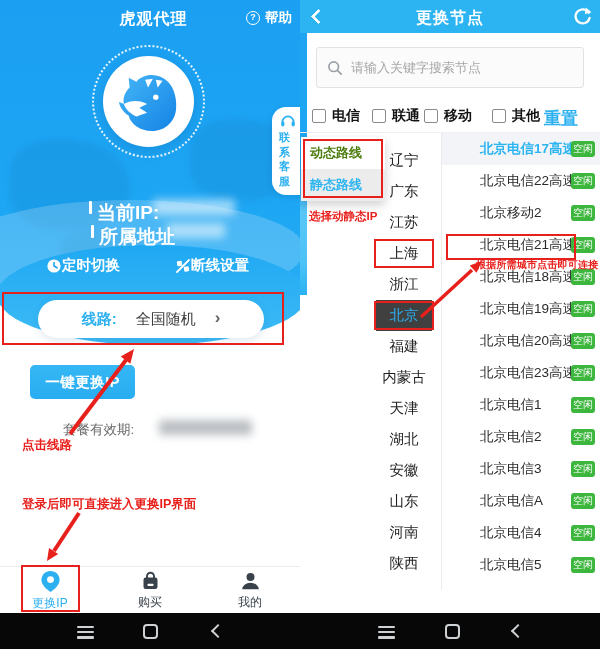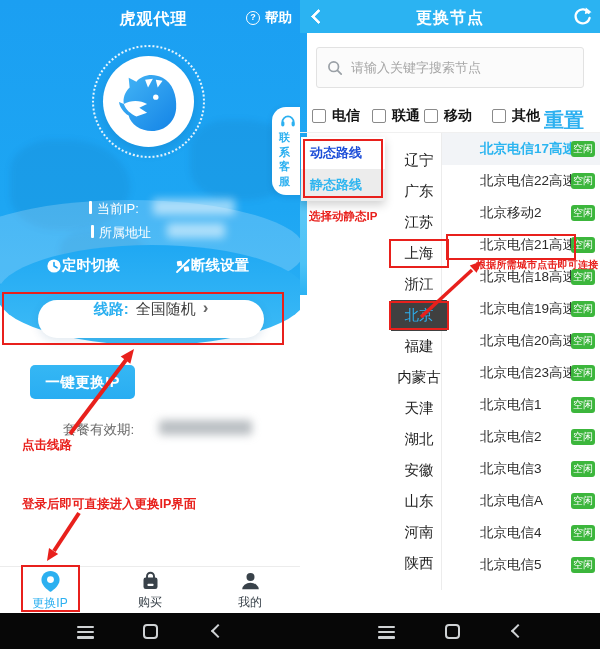--- a/index.html
+++ b/index.html
@@ -20,27 +20,27 @@
   .help-circle { width:14px; height:14px; border:1.5px solid #fff; border-radius:50%; font-size:9px; font-weight:bold; line-height:11px; text-align:center; color:#fff; }
   .help-text { font-size:13.5px; font-weight:bold; }
 
   .dot-ring { left:92px; top:45px; width:113px; height:113px; border:2px dotted rgba(255,255,255,0.9); border-radius:50%; }
   .logo-circle { left:103px; top:56px; width:91px; height:91px; background:#fff; border-radius:50%; box-shadow:0 4px 12px rgba(0,60,120,0.18); display:flex; align-items:center; justify-content:center; }
 
   .contact-tab { left:272px; top:107px; width:35px; height:88px; background:#fff; border-radius:14px 0 0 14px; box-shadow:0 2px 6px rgba(0,60,120,0.15); display:flex; flex-direction:column; align-items:flex-start; padding:6px 0 0 5px; }
   .contact-text { width:14px; font-size:11px; line-height:14.5px; font-weight:bold; color:#2cb0f0; word-break:break-all; margin:3px 0 0 2px; }
 
   .ip-bar { width:3px; height:13px; background:#fff; border-radius:1px; }
-  .ip-label { color:#fff; font-size:13px; font-weight:normal; }
+  .ip-label { color:#fff; font-size:19px; font-weight:bold; }
   .redacted { background:rgba(255,255,255,0.55); border-radius:3px; filter:blur(4px); }
   .redacted-gray { background:rgba(130,138,145,0.55); border-radius:3px; filter:blur(4px); }
 
   .action-item { display:flex; align-items:center; color:#fff; font-size:14.5px; font-weight:bold; }
 
-  .line-card { left:38px; top:300px; width:226px; height:38px; background:#fff; border-radius:19px; box-shadow:0 3px 10px rgba(0,70,130,0.12); display:flex; justify-content:center; gap:7px; }
+  .line-card { left:38px; top:300px; width:226px; height:38px; background:#fff; border-radius:19px; box-shadow:0 3px 10px rgba(0,70,130,0.12); display:flex; align-items:center; justify-content:center; gap:19px; }
   .line-label { color:#2cb0f0; font-size:15px; font-weight:bold; }
   .line-value { color:#3c3c3c; font-size:15px; }
   .line-chev { color:#666; font-size:17px; font-weight:bold; margin-top:-2px; }
 
   .red-box { border:2.5px solid #e8201c; }
   .red-note { color:#e8201c; font-weight:bold; font-size:12.5px; white-space:nowrap; }
 
   .btn-primary { left:30px; top:365px; width:105px; height:34px; background:linear-gradient(180deg,#35b7f4,#29adf2); border-radius:5px; color:#fff; font-size:14.5px; font-weight:bold; display:flex; align-items:center; justify-content:center; letter-spacing:0.5px; }
   .btn-outline { left:159px; top:364px; width:113px; height:35px; background:#fff; border:1.5px solid #86d7f8; border-radius:9px; display:flex; align-items:center; justify-content:center; gap:6px; color:#2b2b2b; font-size:13px; }
   .plan-label { left:63px; top:421px; color:#6b6b6b; font-size:13.5px; }
@@ -63,40 +63,40 @@
   .back-chev { left:13px; top:11px; width:11px; height:11px; border-left:3px solid #fff; border-bottom:3px solid #fff; transform:rotate(45deg); border-radius:1px; }
   .edge-strip { left:0; top:33px; width:7px; height:262px; background:linear-gradient(180deg,#1ea4f2 0%,#1fa7f3 55%,#5ac7f7 68%,#4cc2f6 88%,#2bb2f3 100%); }
 
   .search-box { left:16px; top:47px; width:268px; height:41px; background:#fbfbfb; border:1px solid #e2e2e2; border-radius:3px; display:flex; align-items:center; padding:0 10px; gap:8px; }
   .search-box input { border:none; outline:none; background:transparent; flex:1; font-size:13px; color:#555; font-family:inherit; }
   .search-box input::placeholder { color:#a6a6a6; }
 
   .filter { position:absolute; top:107px; display:flex; align-items:center; gap:6px; }
   .cb { width:14px; height:14px; background:#fff; border:1.6px solid #8a8a8a; border-radius:2px; }
   .filter-label { font-size:14px; font-weight:bold; color:#141414; }
-  .reset-link { position:absolute; top:107px; left:244px; font-size:20px; font-weight:bold; color:#2cb0f0; }
+  .reset-link { position:absolute; top:107px; left:244px; font-size:17px; font-weight:bold; color:#2cb0f0; }
 
   .hdivider { left:0; top:132px; width:300px; height:1px; background:#f0f0f0; }
   .vdivider { left:141px; top:133px; width:1px; height:457px; background:#ececec; }
 
-  .province-list { left:91px; top:145px; width:56px; }
+  .province-list { left:76px; top:145px; width:56px; }
   .province { position:relative; height:31px; line-height:31px; text-align:center; font-size:14.5px; color:#1f1f1f; }
   .province.sel { background:#404040; color:#2cb0f0; }
   .province.boxed::after { content:''; position:absolute; left:-2px; right:-2px; top:1px; bottom:1px; border:2.5px solid #e8201c; }
 
   .node-list { left:142px; top:133px; width:158px; }
   .node-row { position:relative; height:32px; }
   .node-row.sel { background:#f2f4f7; }
   .node-name { position:absolute; left:38px; top:50%; transform:translateY(-50%); font-size:13.5px; color:#2b2b2b; white-space:nowrap; }
   .node-row.sel .node-name { color:#2cb5f0; font-weight:bold; }
   .node-row.boxed::after { content:''; position:absolute; left:4px; width:126px; top:5px; height:22px; border:2.5px solid #e8201c; }
   .badge { position:absolute; right:5px; top:50%; transform:translateY(-50%); width:24px; height:16px; background:#3cb63c; border-radius:3px; color:#fff; font-size:10px; line-height:16px; text-align:center; }
 
   .route-menu { left:1px; top:137px; width:84px; background:#fff; box-shadow:0 4px 9px rgba(0,0,0,0.18); z-index:4; }
-  .route-item { height:32px; line-height:32px; padding-left:9px; font-size:13px; font-weight:bold; color:#1d4ed8; }
+  .route-item { height:32px; line-height:32px; padding-left:9px; font-size:13px; font-weight:bold; color:#4d7c0f; }
   .route-item.active { background:#ececec; color:#2db5f0; }
   .route-redbox { left:3px; top:139px; width:80px; height:59px; z-index:5; }
 
   svg { display:block; }
   .annot { z-index:6; pointer-events:none; }
 </style>
 </head>
 <body>
 
 <div id="stage">

